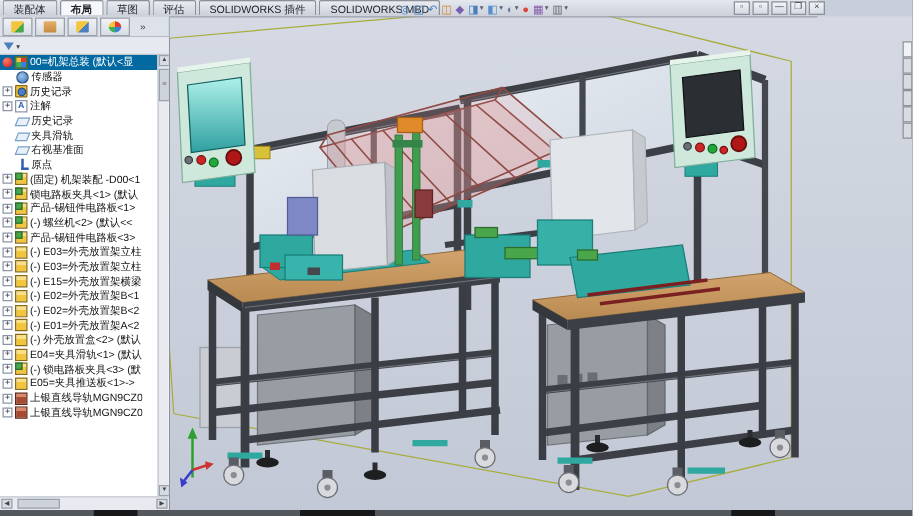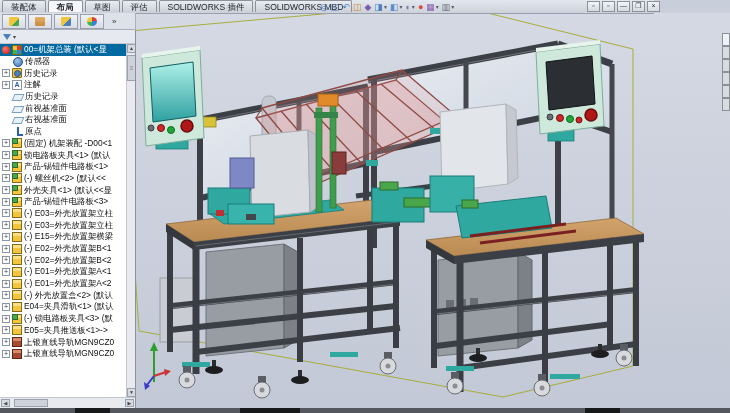--- a/index.html
+++ b/index.html
@@ -434,21 +434,21 @@
             <span class="lbl">注解</span>
           </div>
           <div class="trow">
             <span class="sp"></span>
             <span class="ic ic-plane"></span>
             <span class="lbl">历史记录</span>
           </div>
           <div class="trow">
             <span class="sp"></span>
             <span class="ic ic-plane"></span>
-            <span class="lbl">前视基准面</span>
+            <span class="lbl">夹具滑轨</span>
           </div>
           <div class="trow">
             <span class="sp"></span>
             <span class="ic ic-plane"></span>
             <span class="lbl">右视基准面</span>
           </div>
           <div class="trow">
             <span class="sp"></span>
             <span class="ic ic-orig"></span>
             <span class="lbl">原点</span>
@@ -469,25 +469,20 @@
             <span class="lbl">产品-锡钮件电路板&lt;1&gt;</span>
           </div>
           <div class="trow">
             <span class="exp">+</span>
             <span class="ic ic-asm"></span>
             <span class="lbl">(-) 螺丝机&lt;2&gt; (默认&lt;&lt;</span>
           </div>
           <div class="trow">
             <span class="exp">+</span>
             <span class="ic ic-asm"></span>
-            <span class="lbl">外壳夹具&lt;1&gt; (默认&lt;&lt;显</span>
-          </div>
-          <div class="trow">
-            <span class="exp">+</span>
-            <span class="ic ic-asm"></span>
             <span class="lbl">产品-锡钮件电路板&lt;3&gt;</span>
           </div>
           <div class="trow">
             <span class="exp">+</span>
             <span class="ic ic-part"></span>
             <span class="lbl">(-) E03=外壳放置架立柱</span>
           </div>
           <div class="trow">
             <span class="exp">+</span>
             <span class="ic ic-part"></span>
@@ -500,25 +495,20 @@
           </div>
           <div class="trow">
             <span class="exp">+</span>
             <span class="ic ic-part"></span>
             <span class="lbl">(-) E02=外壳放置架B&lt;1</span>
           </div>
           <div class="trow">
             <span class="exp">+</span>
             <span class="ic ic-part"></span>
             <span class="lbl">(-) E02=外壳放置架B&lt;2</span>
-          </div>
-          <div class="trow">
-            <span class="exp">+</span>
-            <span class="ic ic-part"></span>
-            <span class="lbl">(-) E01=外壳放置架A&lt;1</span>
           </div>
           <div class="trow">
             <span class="exp">+</span>
             <span class="ic ic-part"></span>
             <span class="lbl">(-) E01=外壳放置架A&lt;2</span>
           </div>
           <div class="trow">
             <span class="exp">+</span>
             <span class="ic ic-part"></span>
             <span class="lbl">(-) 外壳放置盒&lt;2&gt; (默认</span>

